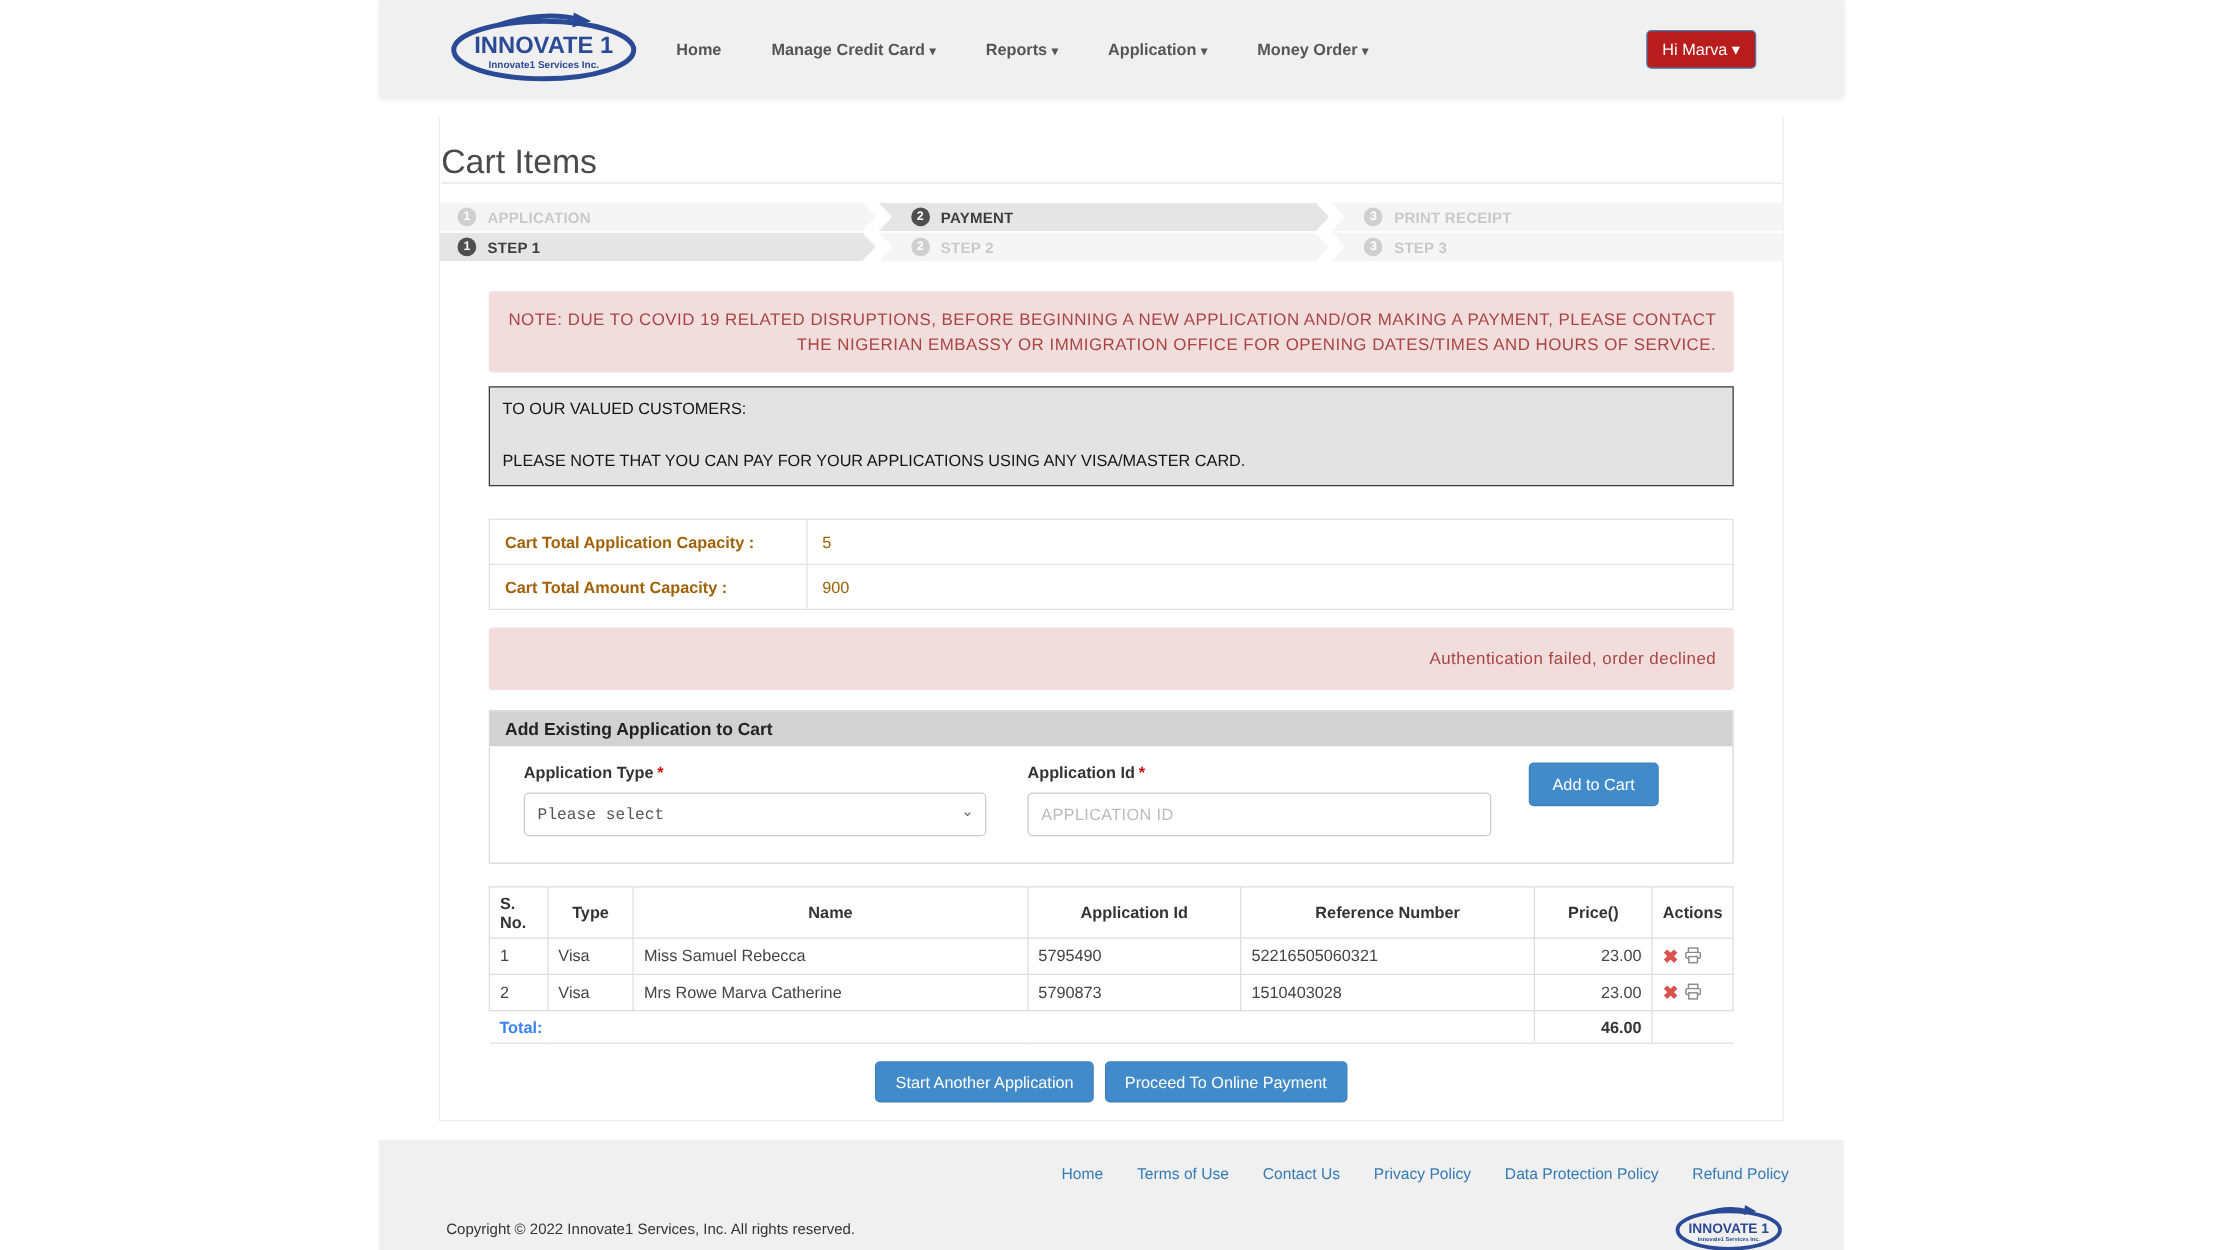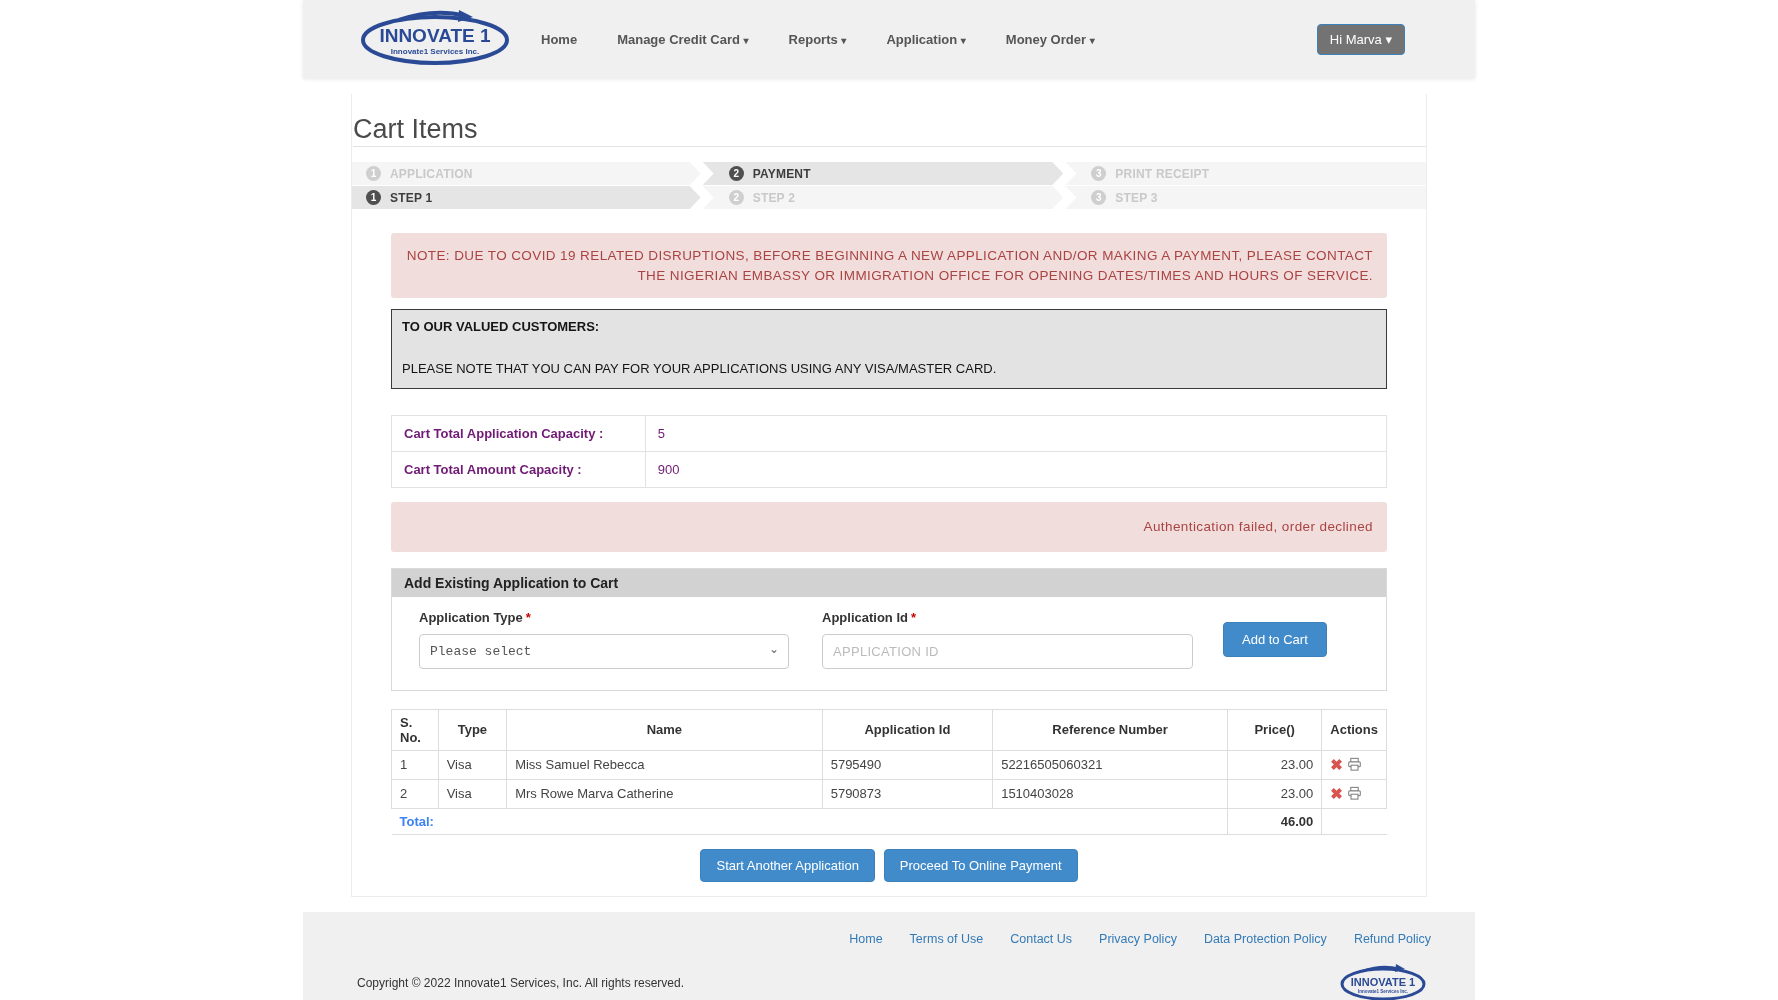--- a/index.html
+++ b/index.html
@@ -8,21 +8,21 @@
   body { display:flex; flex-direction:column; }
 
   
   .site-header { width:1172px; margin:0 auto; height:78px; background:#f0f0f0;
     box-shadow:0 1px 4px rgba(0,0,0,.10); display:flex; align-items:center; flex:0 0 auto; }
   .logo-wrap { margin-left:56px; }
   .nav { display:flex; align-items:center; margin-left:30px; gap:40px; }
   .nav-item { font-size:13px; font-weight:700; color:#555; cursor:pointer; white-space:nowrap; }
   .nav-item .caret { font-size:10px; color:#555; }
   .header-spacer { flex:1; }
-  .user-btn { margin-right:70px; background:#737373; border:1px solid #3d81bb; color:#fff;
+  .user-btn { margin-right:70px; background:#b91c1c; border:1px solid #3d81bb; color:#fff;
     font-size:13px; padding:7px 12px; border-radius:4px; cursor:pointer; white-space:nowrap;
     font-family:"Liberation Sans", sans-serif; }
 
   
   .main-panel { width:1076px; margin:16px auto 0; background:#fff;
     border:1px solid #ededed; border-top:none; flex:0 0 auto; padding-bottom:14px; }
   .page-title { font-size:27px; font-weight:400; color:#4a4a4a;
     margin:20px 0 0 1px; padding-bottom:1px; border-bottom:1px solid #e3e3e3; }
 
   
@@ -47,35 +47,35 @@
   .inactive .wz-label { color:#c9c9c9; }
 
   .inner { margin:0 39px; }
 
   
   .alert-danger { background:#f2dddd; color:#a94442; border-radius:3px;
     font-size:13.5px; letter-spacing:.4px; line-height:1.45;text-align:right; }
   .covid-note { margin-top:24px; padding:13px 14px; }
   .customers-box { margin-top:11px; background:#e3e3e3; border:1px solid #3a3a3a;
     padding:9px 10px 12px; color:#151515; }
-  .customers-box .cb-title { font-size:13px; font-weight:700; }
+  .customers-box .cb-title { font-size:13px; font-weight:400; }
   .customers-box .cb-body { font-size:13px; margin-top:27px; }
 
   
   .info-table { margin-top:26px; width:100%; border-collapse:collapse; }
-  .info-table td { border:1px solid #e2e2e2; font-size:13px; color:#701a75; padding:10px 12px; }
+  .info-table td { border:1px solid #e2e2e2; font-size:13px; color:#a16207; padding:10px 12px; }
   .info-table td.lbl { width:25.5%; font-weight:700; }
 
   .error-box { margin-top:14px; padding:15px 14px; }
 
   
   .add-section { margin-top:16px; border:1px solid #d9d9d9; }
   .add-section-header { background:#d2d2d2; padding:6px 12px; font-size:14px;
     font-weight:700; color:#222; }
-  .add-form { display:flex; align-items:center; padding:13px 0 21px 27px; }
+  .add-form { display:flex; align-items:flex-start; padding:13px 0 21px 27px; }
   .form-col { display:flex; flex-direction:column; }
   .form-label { font-size:13px; font-weight:700; color:#333; margin-bottom:9px; }
   .req { color:#cc0000; margin-left:3px; }
   .col-type { width:370px; margin-right:33px; }
   .col-id { width:371px; margin-right:30px; }
   .select-wrap { position:relative; }
   select.app-select { width:100%; height:35px; border:1px solid #ccc; border-radius:4px;
     background:#fff; font-size:13px; color:#555; padding:0 10px; appearance:none;
     -webkit-appearance:none; font-family:Liberation Mono, monospace; }
   .select-caret { position:absolute; right:10px; top:8px; color:#666; font-size:12px;

